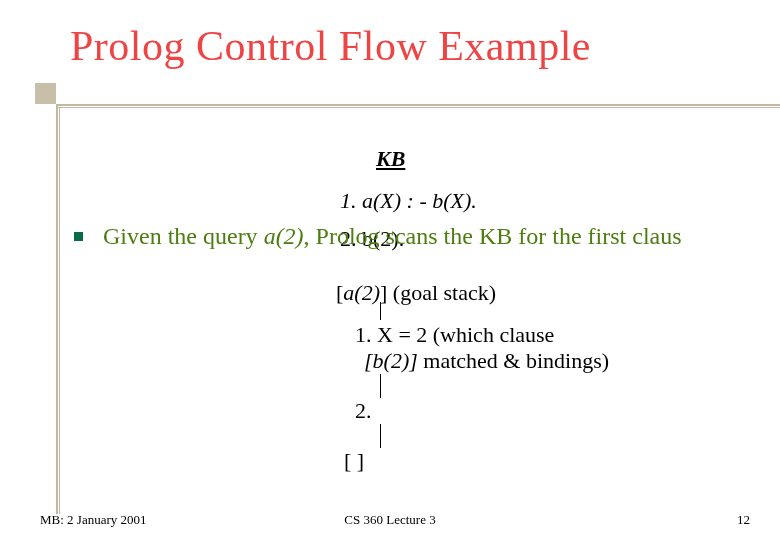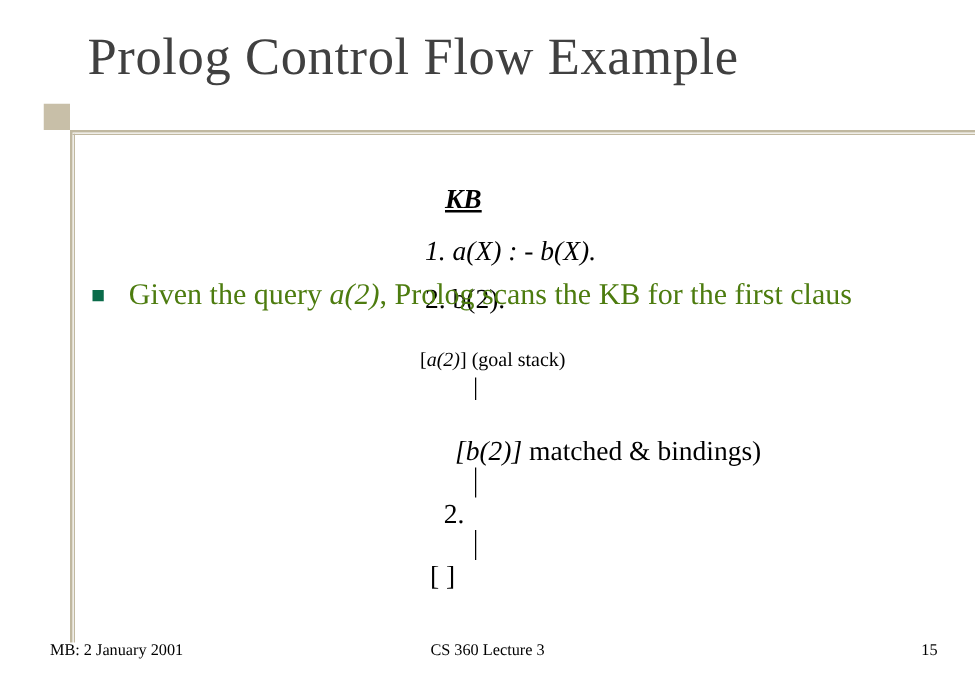--- a/index.html
+++ b/index.html
@@ -16,21 +16,21 @@
     position: relative;
     width: 780px;
     height: 540px;
     box-sizing: border-box;
   }
   .title {
     position: absolute;
     top: 22px;
     left: 70px;
     font-size: 42px;
-    color: #404040;
+    color: #ef4444;
     letter-spacing: 0.5px;
   }
   .top-rule-outer {
     position: absolute;
     top: 104px;
     left: 56px;
     right: 0;
     height: 2px;
     background: #c0b8a0;
   }
@@ -63,21 +63,21 @@
     top: 83px;
     left: 35px;
     width: 21px;
     height: 21px;
     background: #c8bfa8;
   }
 
   .kb-heading {
     position: absolute;
     top: 146px;
-    left: 356px;
+    left: 376px;
     font-size: 22px;
     font-style: italic;
     font-weight: bold;
     text-decoration: underline;
   }
   .kb-line1 {
     position: absolute;
     top: 188px;
     left: 340px;
     font-size: 22px;
@@ -95,21 +95,21 @@
     left: 342px;
     font-size: 20px;
     font-weight: bold;
     text-decoration: underline;
     white-space: nowrap;
   }
   .goal-stack {
     position: absolute;
     top: 280px;
     left: 336px;
-    font-size: 16px;
+    font-size: 22px;
     white-space: nowrap;
   }
   .goal-stack .it { font-style: italic; }
   .trace-line1 {
     position: absolute;
     top: 322px;
     left: 355px;
     font-size: 22px;
     white-space: nowrap;
   }
@@ -212,20 +212,21 @@
   <div class="kb-line1">1. a(X) : - b(X).</div>
   <div class="kb-line2">2. b(2).</div>
 
 
   <div class="goal-stack">
     <span>[</span><span class="it">a(2)</span><span>] (goal stack)</span>
   </div>
 
   <div class="vline vline1"></div>
 
+  <div class="trace-line1">1. X = 2 (which clause</div>
   <div class="trace-line2">
     <span>[b(2)]</span><span class="note">    matched &amp; bindings)</span>
   </div>
 
   <div class="vline vline2"></div>
 
   <div class="trace-line3">2.</div>
 
   <div class="vline vline3"></div>
 
@@ -235,15 +236,15 @@
     <div class="bullet-row">
       <div class="bullet-marker"></div>
       <div class="bullet-text">
         <span>Given the query </span><span class="it">a(2)</span><span>, Prolog scans the KB for the first claus</span>
       </div>
     </div>
   </div>
 
   <div class="footer-left">MB: 2 January 2001</div>
   <div class="footer-center">CS 360 Lecture 3</div>
-  <div class="footer-right">15</div>
+  <div class="footer-right">12</div>
 
 </div>
 
 </body></html>

